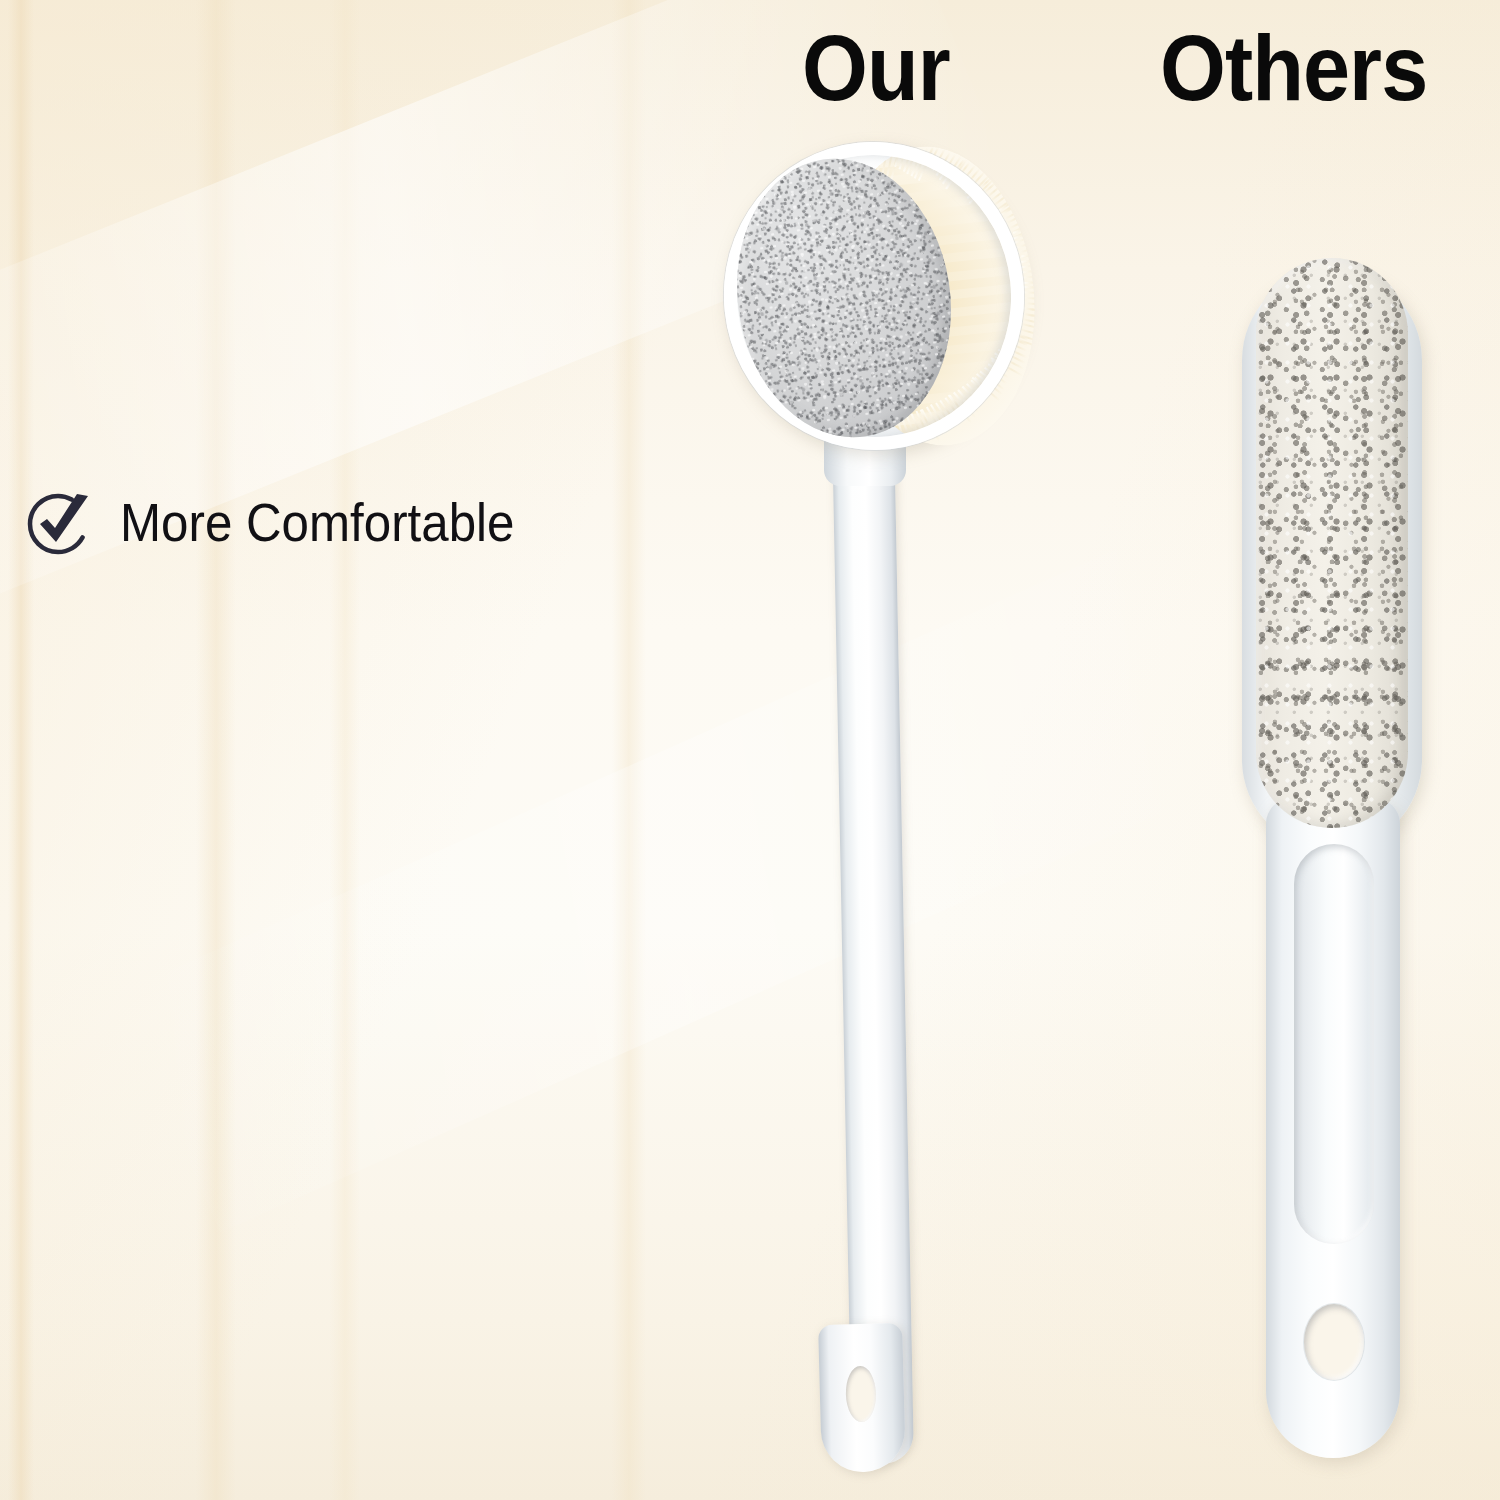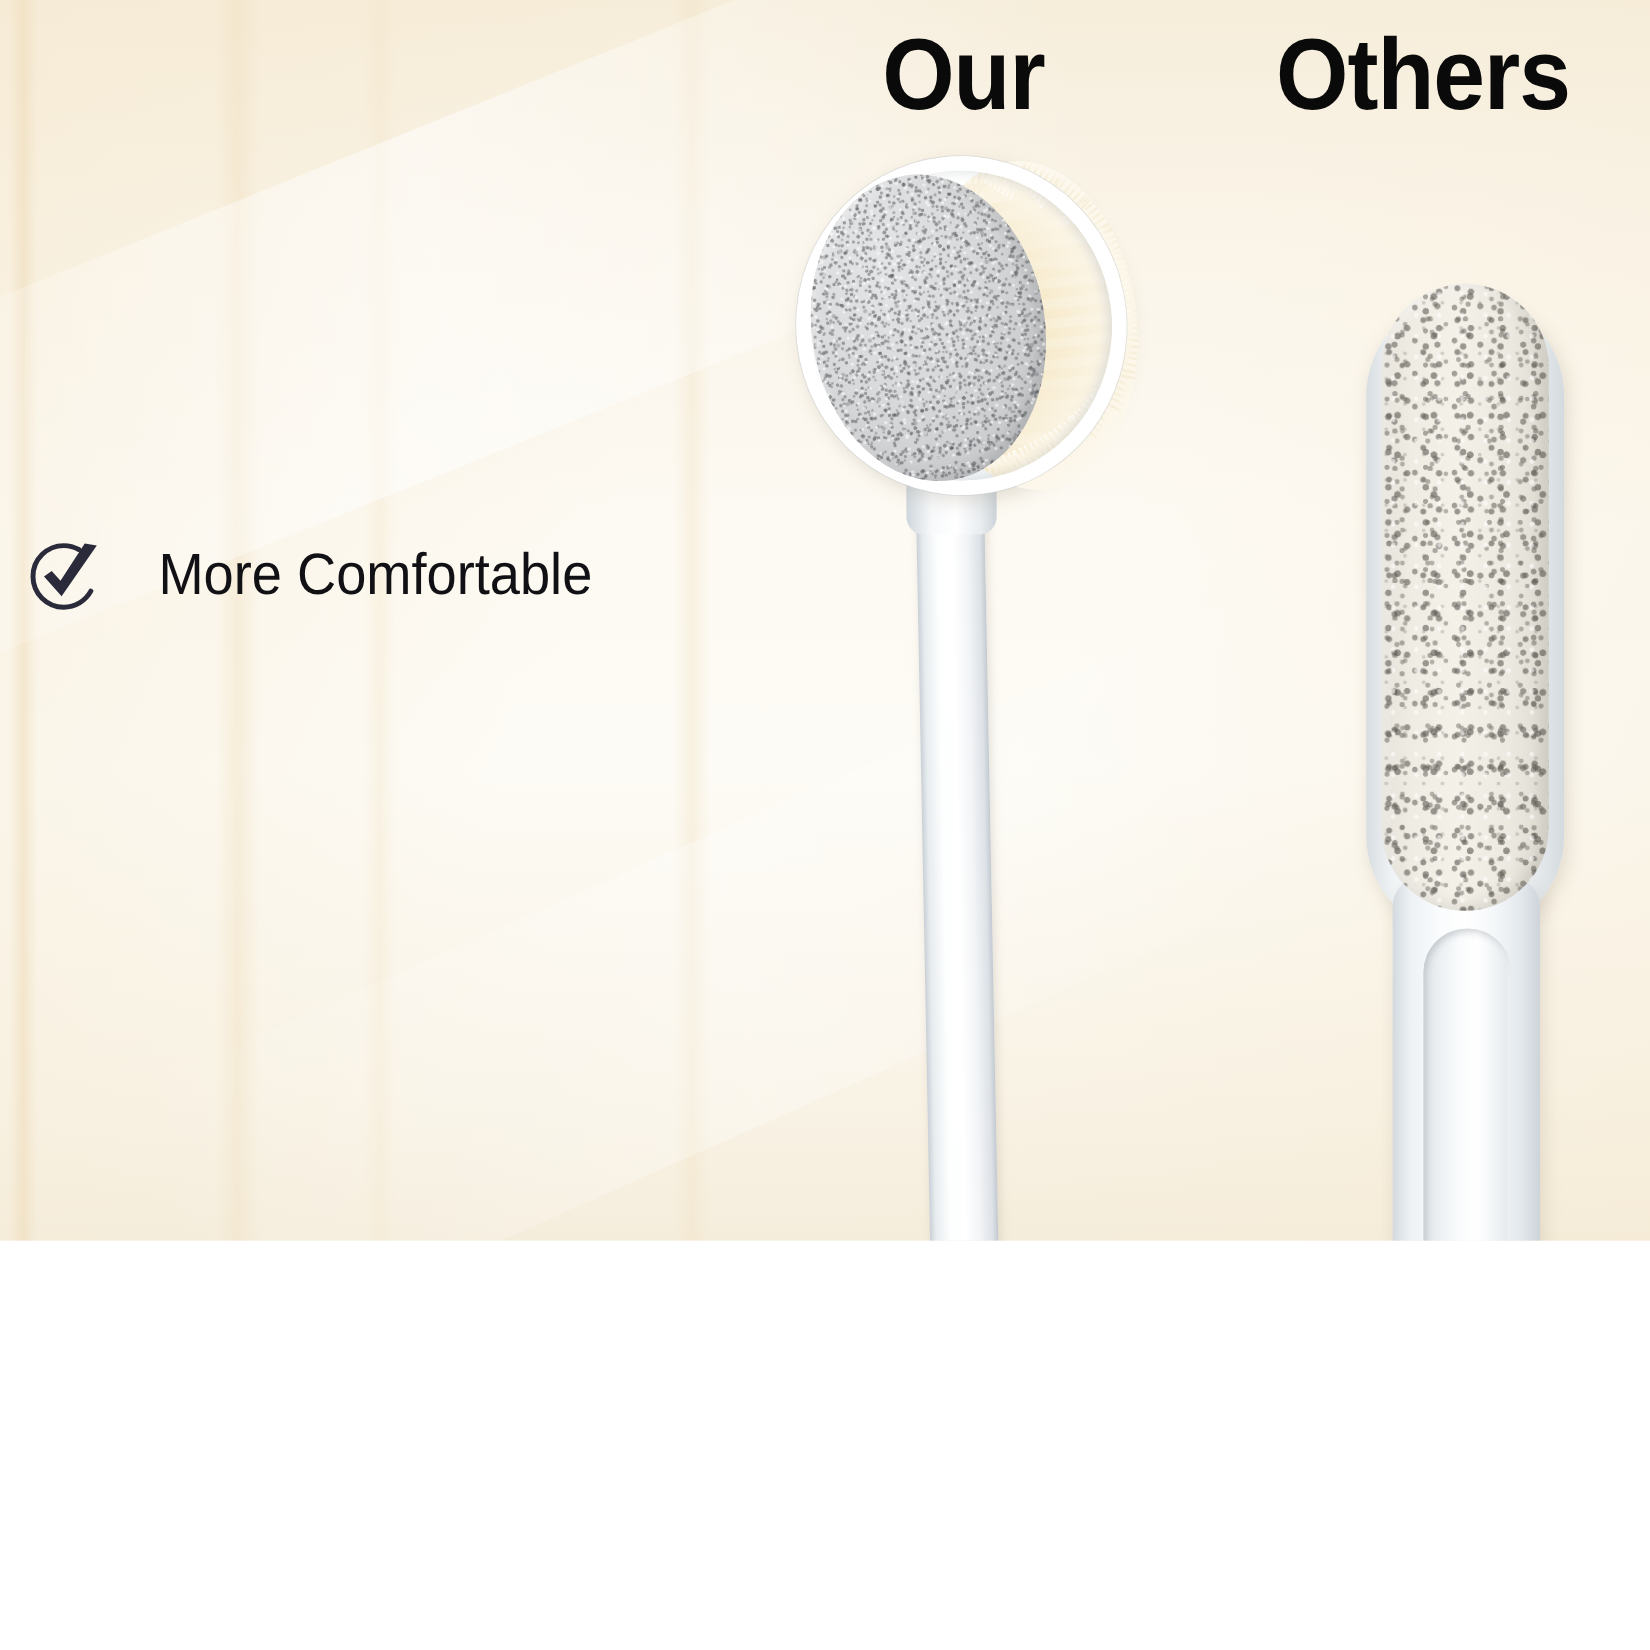--- a/index.html
+++ b/index.html
@@ -4,21 +4,21 @@
 <style>
   html, body {
     margin: 0;
     padding: 0;
     background: #ffffff;
   }
 
   #stage {
     position: relative;
     width: 1500px;
-    height: 1128px;
+    height: 1500px;
     overflow: hidden;
     font-family: "Liberation Sans", "DejaVu Sans", sans-serif;
     background:
       linear-gradient(112deg,
         rgba(246,234,210,0.55) 0%,
         rgba(255,255,255,0.0) 38%,
         rgba(255,255,255,0.0) 62%,
         rgba(246,233,208,0.35) 100%),
       linear-gradient(180deg,
         #f6edda 0%,
@@ -69,21 +69,21 @@
     left: 24px;
     top: 486px;
     width: 800px;
   }
   .feature-row {
     display: flex;
     align-items: center;
     height: 72px;
     margin-bottom: 69px;
   }
-  .feature-row:last-child { margin-bottom: 0; gap: 24px; }
+  .feature-row:last-child { margin-bottom: 0; }
 
   .check-icon {
     flex: 0 0 auto;
     width: 72px;
     height: 72px;
     margin-right: 24px;
   }
   .check-icon svg { display: block; width: 100%; height: 100%; }
 
   .feature-label {

